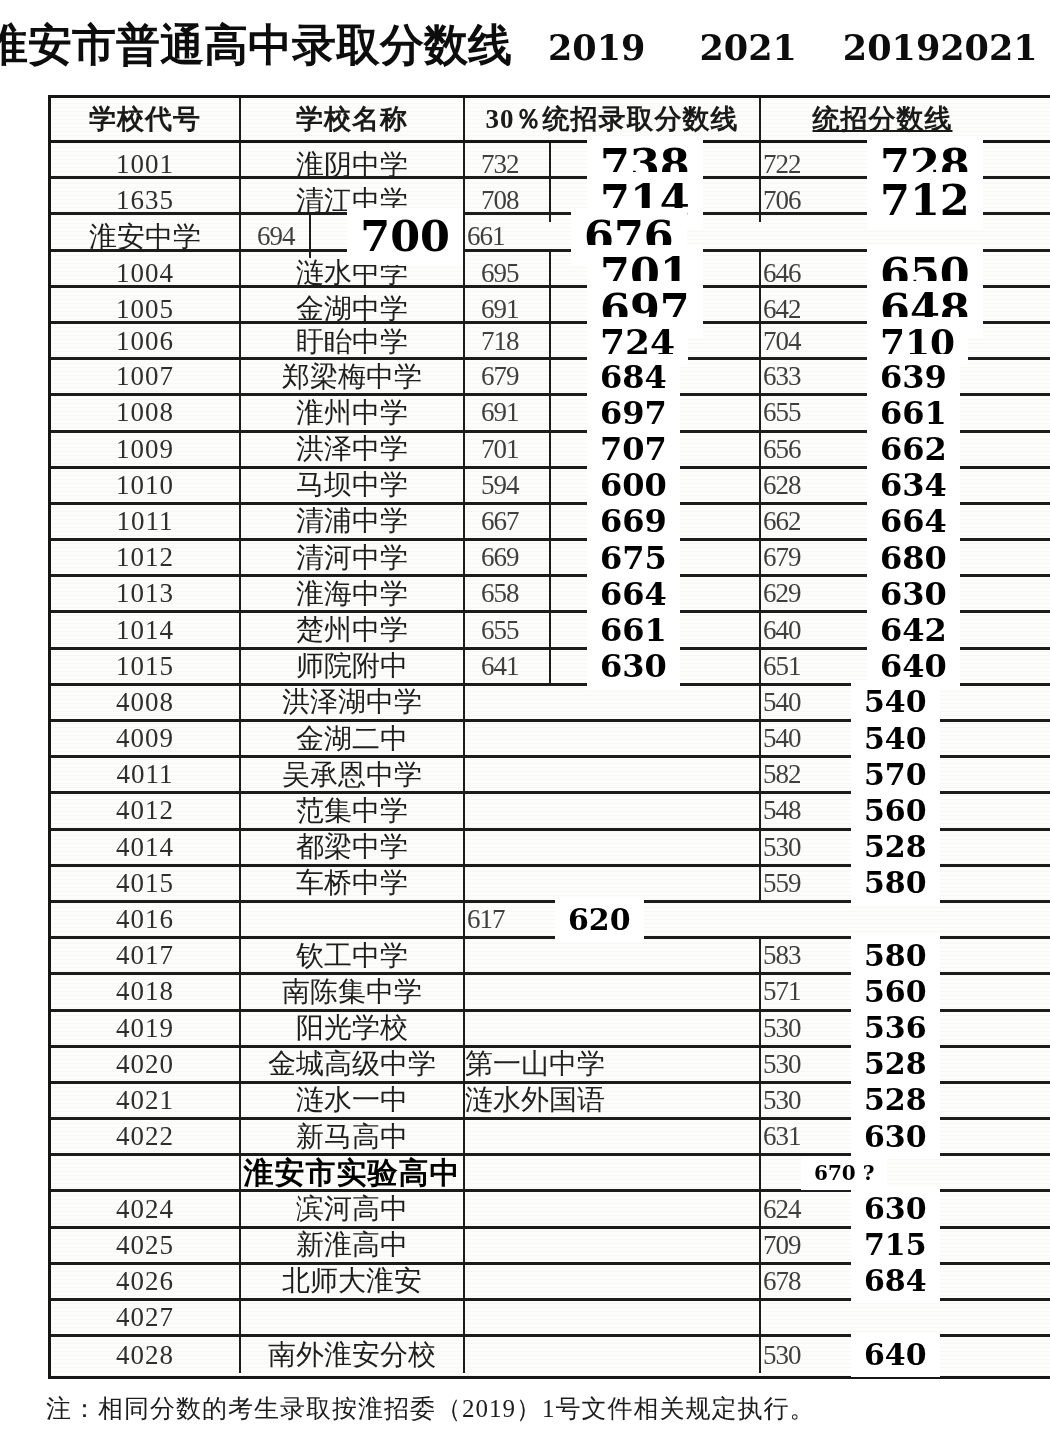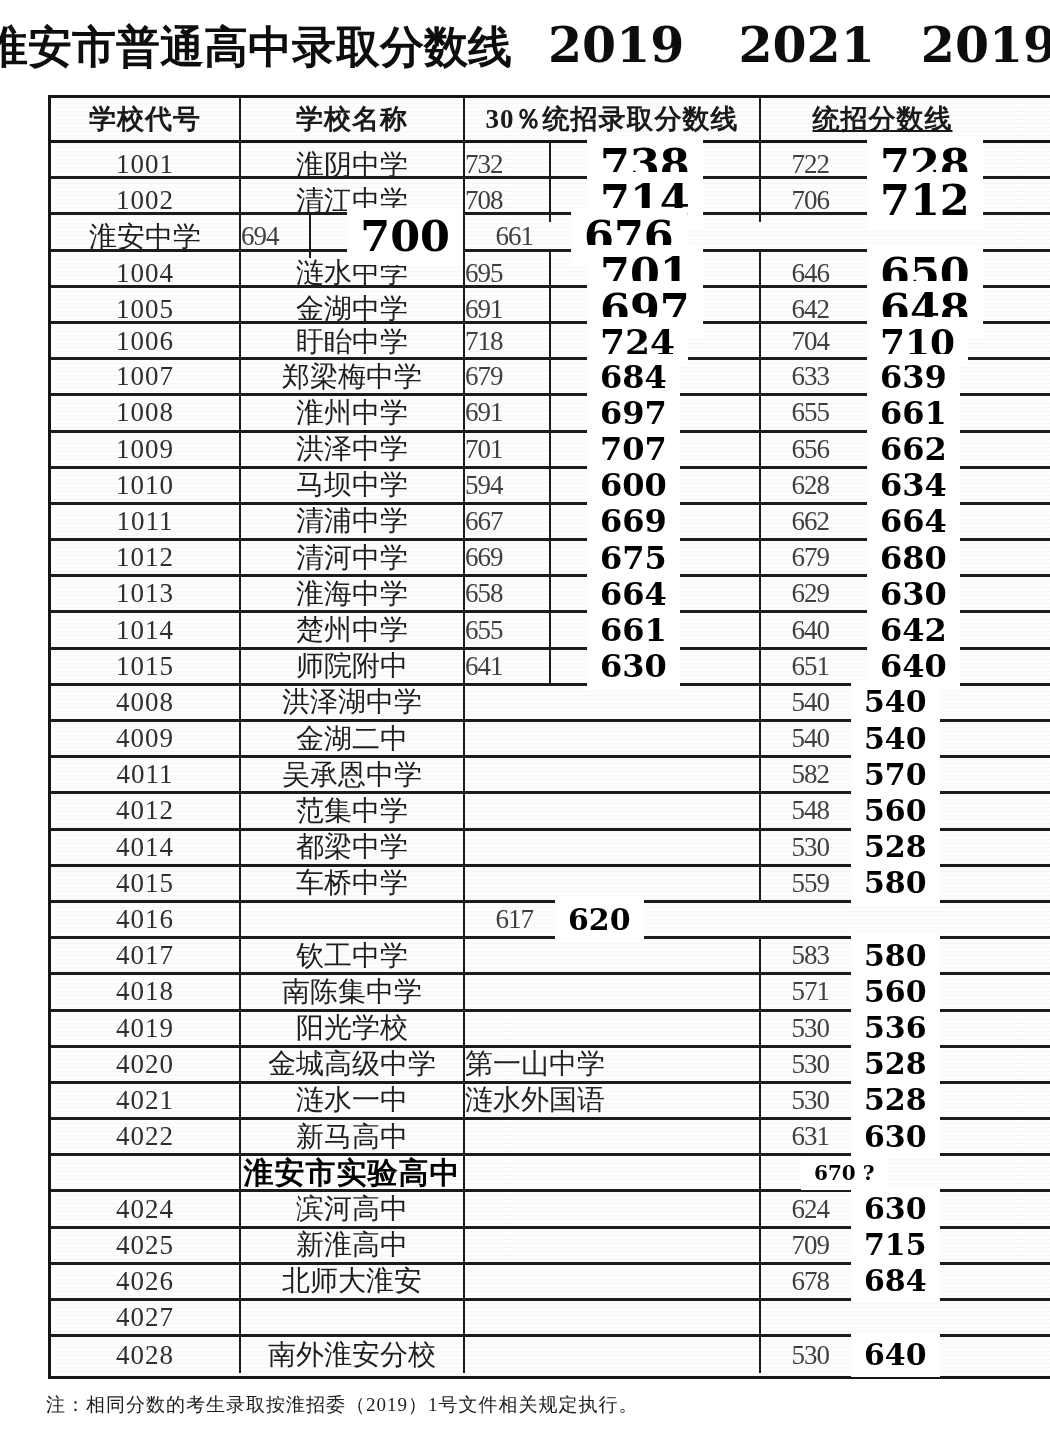--- a/index.html
+++ b/index.html
@@ -14,21 +14,21 @@
     overflow:hidden; background:#ffffff;
   }
 
   
   .title-row {
     position:absolute; top:16px; left:-16px;
     white-space:nowrap; font-weight:700; color:#0d0d0d;
     display:flex; align-items:baseline;
   }
   .title-main { font-size:44px; letter-spacing:0px; }
-  .title-year { font-size:49px; font-family:"DejaVu Serif",serif; }
+  .title-year { font-size:35px; font-family:"DejaVu Serif",serif; }
   .title-year:nth-of-type(1){ margin-left:14px; }
   .title-year:nth-of-type(2){ margin-left:36px; }
   .title-year:nth-of-type(3){ margin-left:54px; }
   .title-year:nth-of-type(4){ margin-left:46px; }
 
   
   .table {
     position:absolute; left:48px; top:95px;
     width:1012px; height:1284px;
     border:3px solid #161616;
@@ -61,25 +61,25 @@
   .cell {
     border-right:2px solid #1c1c1c;
     display:flex; align-items:center; overflow:visible; line-height:1;
   }
   .cell:last-child { border-right:none; }
   .c-code { justify-content:center; font-size:27px; color:#2e2e2e; letter-spacing:1px; }
   .c-name { justify-content:center; font-size:28px; color:#1e1e1e; }
 
   .v19 { font-size:27px; color:#3f3f3f; letter-spacing:-1px; }
   .c-p30 .v19 {
-    width:86px; align-self:stretch;
+    width:86px; padding-left:16px; align-self:stretch;
     display:flex; align-items:center;
     border-right:2px solid #1c1c1c;
   }
-  .c-uni .v19 { padding-left:16px; width:68px;text-align:right; }
+  .c-uni .v19 { padding-left:2px; width:68px; }
 
   .b21 {
     font-family:"DejaVu Serif",serif; font-weight:700; color:#000;
     background:#ffffff; position:relative; z-index:2;
     padding:7px 13px; margin-top:-7px; margin-bottom:-7px; line-height:1;
   }
   .c-p30 .b21 { margin-left:36px; }
   .c-uni .b21 { margin-left:38px; }
   .row.gb .c-uni .b21 { margin-left:22px; }
 
@@ -93,21 +93,21 @@
 
   .row.special .c-name {
     font-weight:700; font-size:30px; color:#000;
     font-family:"DejaVu Serif",serif; letter-spacing:1px;
   }
   .row.special .c-uni .b21 { margin-left:40px; font-size:20px; }
 
   
   .footnote {
     position:absolute; left:46px; top:1392px;
-    font-size:19px; color:#1d1d1d; letter-spacing:1px;
+    font-size:25px; color:#1d1d1d; letter-spacing:1px;
   }
 </style>
 </head>
 <body>
 
 <div class="page">
 
   <div class="title-row">
     <span class="title-main">淮安市普通高中录取分数线</span>
     <span class="title-year">2019</span>
@@ -135,21 +135,21 @@
             <span class="v19">732</span>
             <span class="b21">738</span>
           </div>
           <div class="cell c-uni">
             <span class="v19">722</span>
             <span class="b21">728</span>
           </div>
         </div>
         <div class="row ga">
           <div class="cell c-code">
-            <span>1002</span>
+            <span>1635</span>
           </div>
           <div class="cell c-name">
             <span>清江中学</span>
           </div>
           <div class="cell c-p30">
             <span class="v19">708</span>
             <span class="b21">714</span>
           </div>
           <div class="cell c-uni">
             <span class="v19">706</span>

